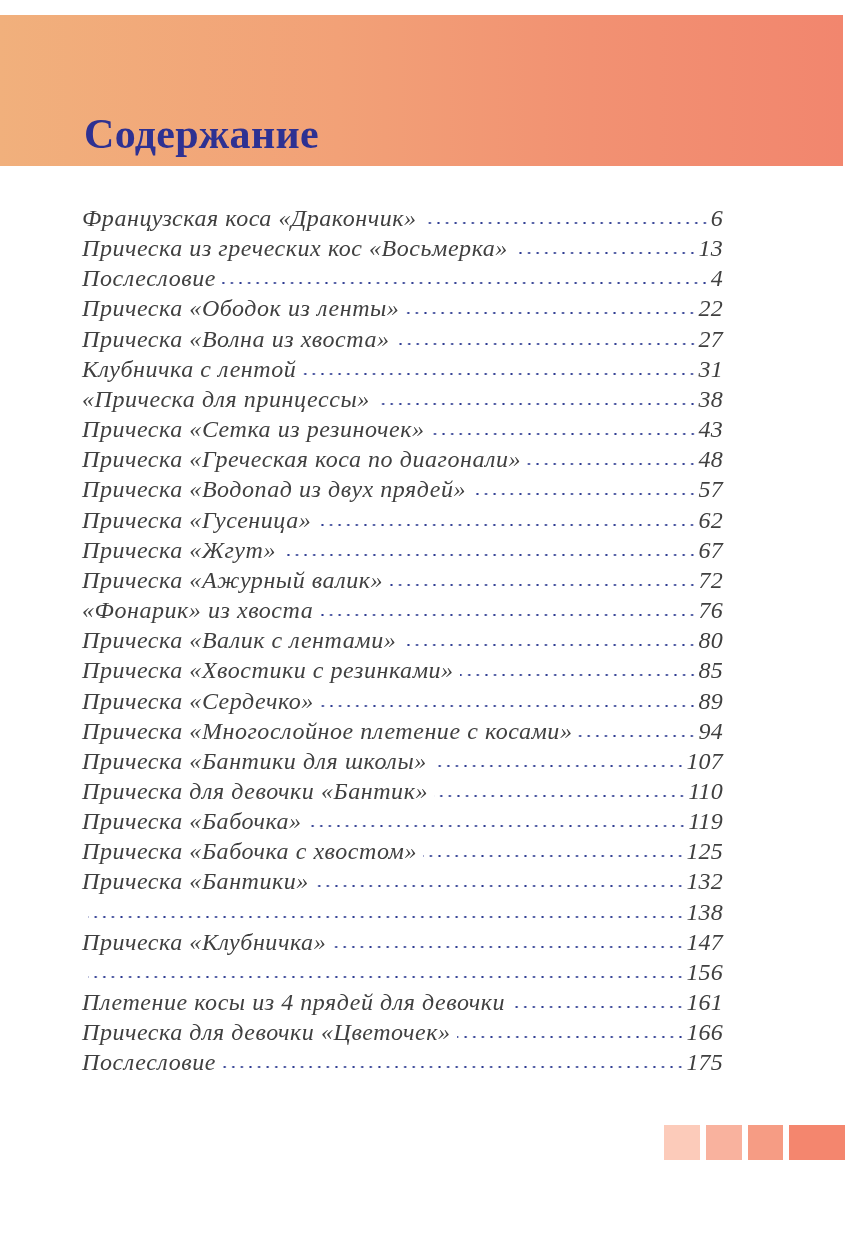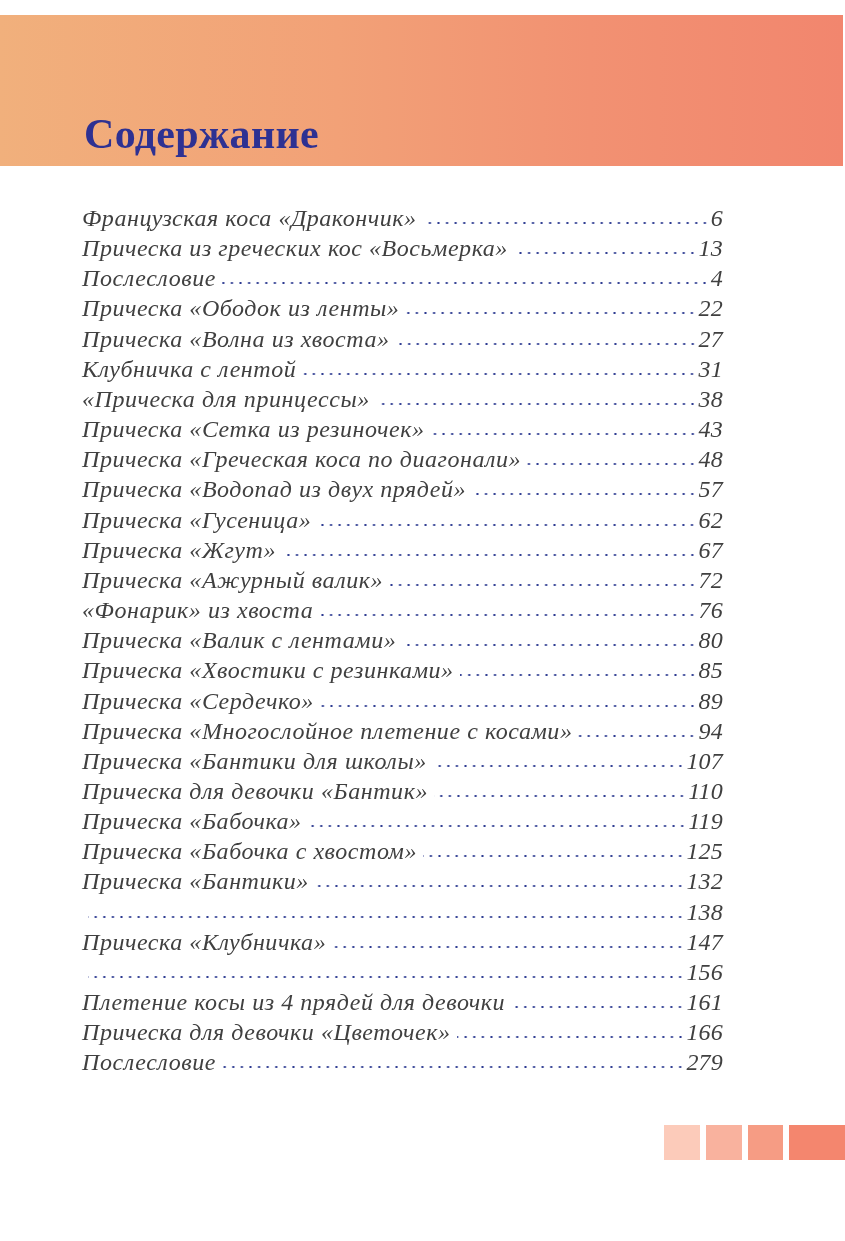--- a/index.html
+++ b/index.html
@@ -232,21 +232,21 @@
       <span class="toc-page">161</span>
     </li>
     <li class="toc-row">
       <span class="toc-title">Прическа для девочки «Цветочек»</span>
       <span class="toc-leader"></span>
       <span class="toc-page">166</span>
     </li>
     <li class="toc-row">
       <span class="toc-title">Послесловие</span>
       <span class="toc-leader"></span>
-      <span class="toc-page">279</span>
+      <span class="toc-page">175</span>
     </li>
   </ul>
 
 <div class="squares">
   <div class="sq sq1" style="background: rgb(252, 203, 186);"></div>
   <div class="sq sq2" style="background: rgb(249, 178, 158);"></div>
   <div class="sq sq3" style="background: rgb(246, 156, 132);"></div>
   <div class="sq sq4" style="background: rgb(244, 134, 110);"></div>
 </div>
 

